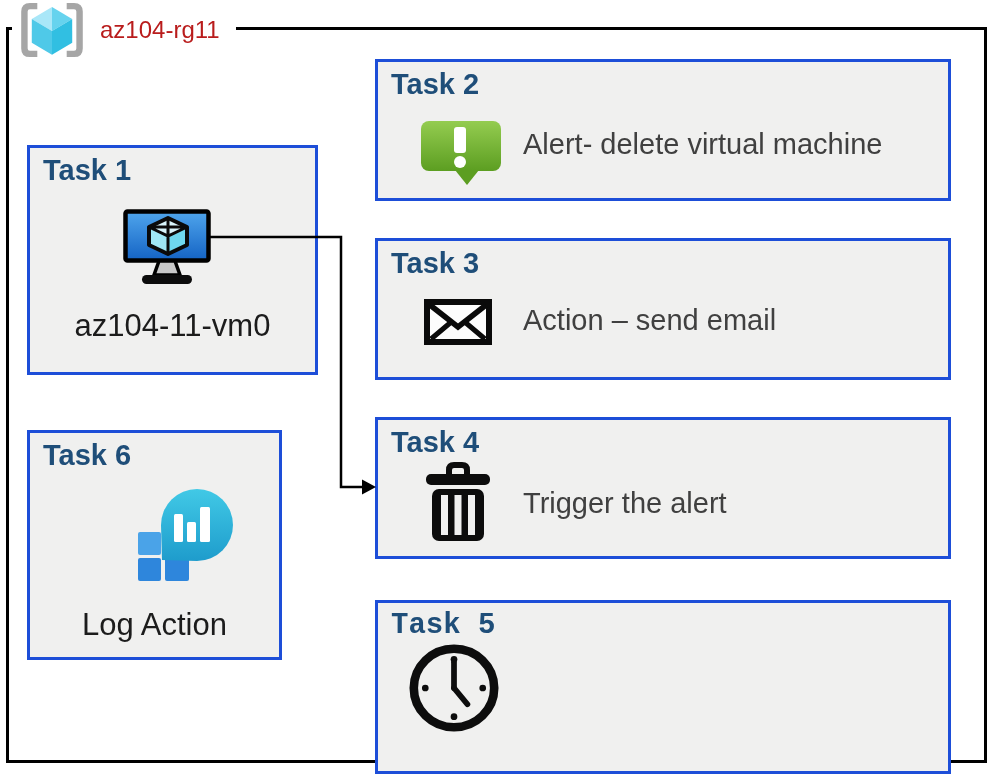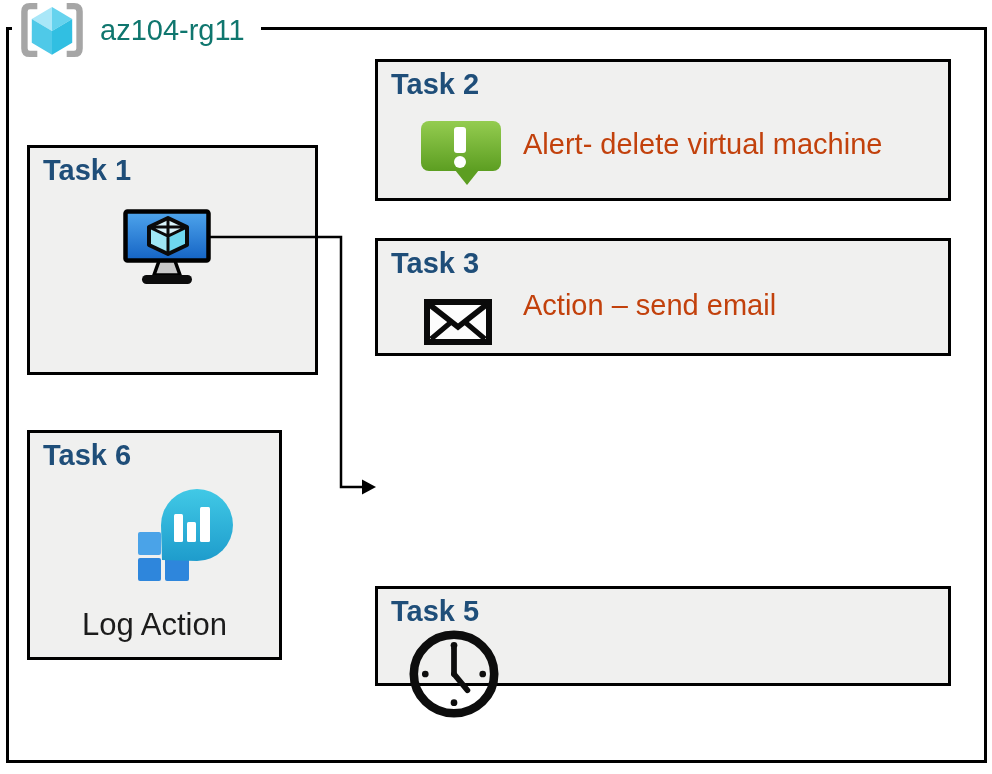--- a/index.html
+++ b/index.html
@@ -8,53 +8,53 @@
     font-family:"Liberation Sans",sans-serif;overflow:hidden;
   }
   .outer-box{
     position:absolute;left:6px;top:27px;width:981px;height:736px;
     border:3px solid #000;box-sizing:border-box;background:#fff;z-index:0;
   }
   .rg-header{
     position:absolute;left:12px;top:1px;height:58px;z-index:2;
     display:flex;align-items:center;gap:14px;background:#fff;padding:0 16px 0 6px;
   }
-  .rg-title{font-size:29px;color:#0f766e;white-space:nowrap;}
+  .rg-title{font-size:24px;color:#b91c1c;white-space:nowrap;}
   .task-box{
-    position:absolute;background:#f0f0ef;border:3px solid #000000;
+    position:absolute;background:#f0f0ef;border:3px solid #1d4ed8;
     box-sizing:border-box;z-index:1;
   }
   #box-task1{left:27px;top:137px;width:291px;height:230px;margin-top:8px;}
   #box-task6{left:27px;top:430px;width:255px;height:230px;}
   #box-task2{left:375px;top:59px;width:576px;height:142px;}
-  #box-task3{left:375px;top:238px;width:576px;height:118px;}
+  #box-task3{left:375px;top:238px;width:576px;height:142px;}
   #box-task4{left:375px;top:417px;width:576px;height:142px;}
-  #box-task5{left:375px;top:586px;width:576px;height:100px;}
+  #box-task5{left:375px;top:600px;width:576px;height:174px;font-family:Liberation Mono, monospace;}
   .task-title{
     position:absolute;left:13px;top:6px;font-weight:bold;font-size:29px;
     color:#1f4e79;letter-spacing:0;
   }
   .icon{position:absolute;}
   #icon-vm{left:93px;top:61px;width:88px;height:76px;}
   #icon-log{left:108px;top:56px;width:96px;height:96px;}
   #icon-alert{left:42px;top:58px;width:82px;height:66px;}
   #icon-mail{left:46px;top:58px;width:68px;height:46px;}
   #icon-trash{left:47px;top:42px;width:66px;height:80px;}
   #icon-clock{left:30px;top:40px;width:92px;height:90px;}
   .center-label{
     position:absolute;left:0;width:100%;text-align:center;
     font-size:31px;color:#1c1c1c;
   }
   #label-task1{top:160px;}
   #label-task6{top:174px;}
   .row-label{
-    position:absolute;left:145px;font-size:29px;color:#c2410c;white-space:nowrap;
+    position:absolute;left:145px;font-size:29px;color:#404040;white-space:nowrap;
   }
   #label-task2{top:66px;}
-  #label-task3{top:48px;}
+  #label-task3{top:63px;}
   #label-task4{top:67px;}
   #label-task5{top:68px;}
   .connector-layer{
     position:absolute;left:0;top:0;width:992px;height:774px;
     z-index:5;pointer-events:none;
   }
 </style>
 </head>
 <body>
 
@@ -85,20 +85,21 @@
       </defs>
       <rect x="2.5" y="2.5" width="83" height="49" rx="2" fill="url(#gradScreen)" stroke="#000" stroke-width="4.5"></rect>
       <polygon points="45,9 64,18 45,27 26,18" fill="#d8f4fb"></polygon>
       <polygon points="26,18 45,27 45,45 26,36" fill="#9fe7f5"></polygon>
       <polygon points="64,18 64,36 45,45 45,27" fill="#6fd8ef"></polygon>
       <path d="M45 9 L64 18 L64 36 L45 45 L26 36 L26 18 Z" fill="none" stroke="#0a0a0a" stroke-width="4" stroke-linejoin="round"></path>
       <path d="M26 18 L45 27 L64 18 M45 27 L45 45 M45 9 L45 27 M26 18 L64 18" fill="none" stroke="#0a0a0a" stroke-width="3"></path>
       <path d="M36 52 L52 52 L57 66 L31 66 Z" fill="#c8c8c8" stroke="#000" stroke-width="3.5"></path>
       <rect x="19" y="66" width="50" height="9" rx="4.5" fill="#0c0c0c"></rect>
     </svg>
+    <div class="center-label" id="label-task1">az104-11-vm0</div>
   </div>
 
   <div class="task-box" id="box-task6">
     <div class="task-title">Task 6</div>
     <svg class="icon" id="icon-log" viewBox="0 0 96 96">
       <defs>
         <linearGradient id="gradBalloon" x1="0" y1="0" x2="0" y2="1">
           <stop offset="0" stop-color="#41c9e6"></stop>
           <stop offset="1" stop-color="#1e9ccc"></stop>
         </linearGradient>
@@ -134,20 +135,32 @@
   <div class="task-box" id="box-task3">
     <div class="task-title">Task 3</div>
     <svg class="icon" id="icon-mail" viewBox="0 0 68 46">
       <rect x="3" y="3" width="62" height="40" fill="#fdfdfd" stroke="#0a0a0a" stroke-width="6"></rect>
       <path d="M6 6 L34 28 L62 6" fill="none" stroke="#0a0a0a" stroke-width="5.5" stroke-linejoin="miter"></path>
       <path d="M7 40 L26 24 M61 40 L42 24" fill="none" stroke="#0a0a0a" stroke-width="5"></path>
     </svg>
     <div class="row-label" id="label-task3">Action – send email</div>
   </div>
 
+  <div class="task-box" id="box-task4">
+    <div class="task-title">Task 4</div>
+    <svg class="icon" id="icon-trash" viewBox="0 0 66 80">
+      <path d="M24 13 L24 8 Q24 3 29 3 L37 3 Q42 3 42 8 L42 13" fill="none" stroke="#0c0c0c" stroke-width="6"></path>
+      <rect x="1" y="12" width="64" height="11" rx="5" fill="#0c0c0c"></rect>
+      <rect x="7" y="27" width="52" height="52" rx="7" fill="#0c0c0c"></rect>
+      <rect x="16" y="33" width="7" height="40" fill="#f0f0ef"></rect>
+      <rect x="29.5" y="33" width="7" height="40" fill="#f0f0ef"></rect>
+      <rect x="43" y="33" width="7" height="40" fill="#f0f0ef"></rect>
+    </svg>
+    <div class="row-label" id="label-task4">Trigger the alert</div>
+  </div>
 
   <div class="task-box" id="box-task5">
     <div class="task-title">Task 5</div>
     <svg class="icon" id="icon-clock" viewBox="0 0 96 94">
       <ellipse cx="48" cy="47" rx="42" ry="41" fill="none" stroke="#0d0d0d" stroke-width="9"></ellipse>
       <circle cx="48" cy="17" r="3.5" fill="#0d0d0d"></circle>
       <circle cx="78" cy="47" r="3.5" fill="#0d0d0d"></circle>
       <circle cx="48" cy="77" r="3.5" fill="#0d0d0d"></circle>
       <circle cx="18" cy="47" r="3.5" fill="#0d0d0d"></circle>
       <line x1="48" y1="47" x2="48" y2="20" stroke="#0d0d0d" stroke-width="6" stroke-linecap="round"></line>

